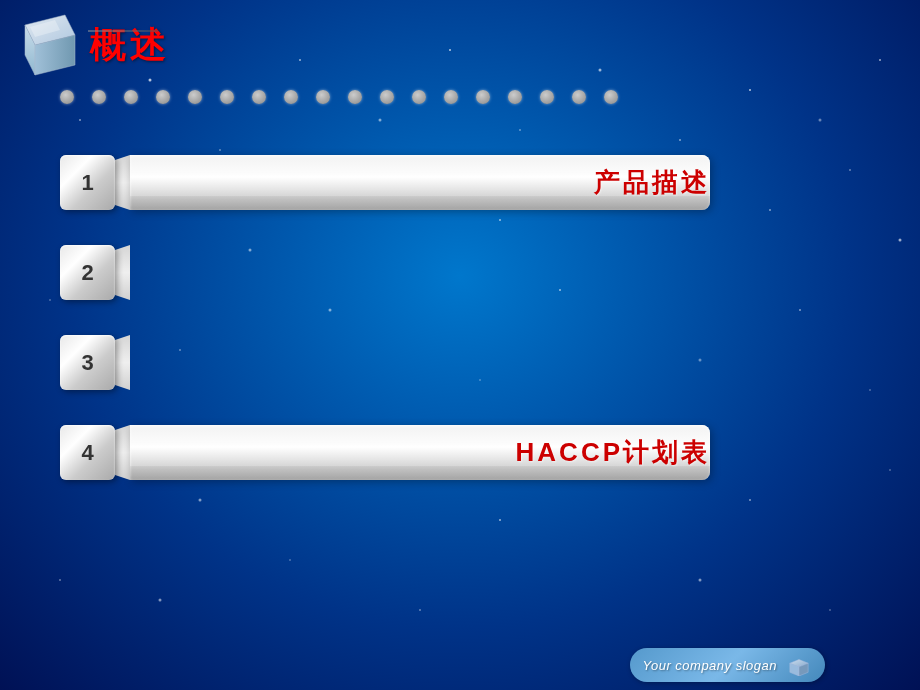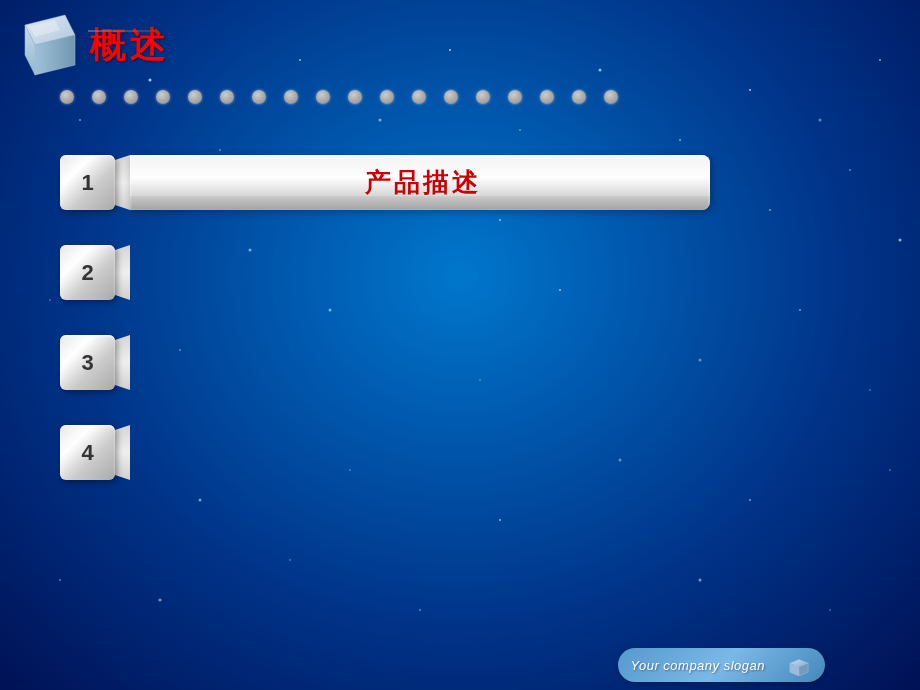--- a/index.html
+++ b/index.html
@@ -117,21 +117,21 @@
         #e0e0e0 0%, 
         #f5f5f5 20%, 
         #ffffff 40%,
         #e8e8e8 60%,
         #d0d0d0 80%,
         #c0c0c0 100%
       );
       border-radius: 0 8px 8px 0;
       display: flex;
       align-items: center;
-      justify-content: center;
+      justify-content: flex-end;
       box-shadow: 2px 2px 8px rgba(0,0,0,0.3), inset 0 1px 3px rgba(255,255,255,0.9);
       position: relative;
       overflow: hidden;
       padding-left: 6px;
     }
 
     .menu-bar::before {
       content: '';
       position: absolute;
       top: 0;
@@ -161,21 +161,21 @@
       letter-spacing: 3px;
     }
 
     
     .slogan-area {
       position: absolute;
       bottom: 8px;
       right: 10px;
       display: flex;
       align-items: center;
-      gap: 20px;
+      gap: 8px;
       background: linear-gradient(135deg, #5599cc 0%, #7ab8e8 50%, #4488bb 100%);
       border-radius: 20px;
       padding: 6px 12px;
       box-shadow: 1px 1px 5px rgba(0,0,0,0.3);
       margin-left: 32px;
     }
 
     .slogan-text {
       font-size: 13px;
       color: white;
@@ -321,20 +321,23 @@
         <span>3</span>
       </div>
       <div style="width:15px;height:55px;background:linear-gradient(180deg,#d5d5d5,#efefef,#d0d0d0);clip-path:polygon(0 5px,15px 0,15px 55px,0 50px);"></div>
     </div>
 
     <div class="menu-item">
       <div class="menu-number">
         <span>4</span>
       </div>
       <div style="width:15px;height:55px;background:linear-gradient(180deg,#d5d5d5,#efefef,#d0d0d0);clip-path:polygon(0 5px,15px 0,15px 55px,0 50px);"></div>
+      <div class="menu-bar">
+        <span class="menu-label">HACCP计划表</span>
+      </div>
     </div>
 
   </div>
 
   <div class="slogan-area">
     <span class="slogan-text">Your company slogan</span>
 
     <svg class="slogan-icon" viewBox="0 0 30 24" width="30" height="24">
       <defs>
         <linearGradient id="boxG" x1="0%" y1="0%" x2="100%" y2="100%">

